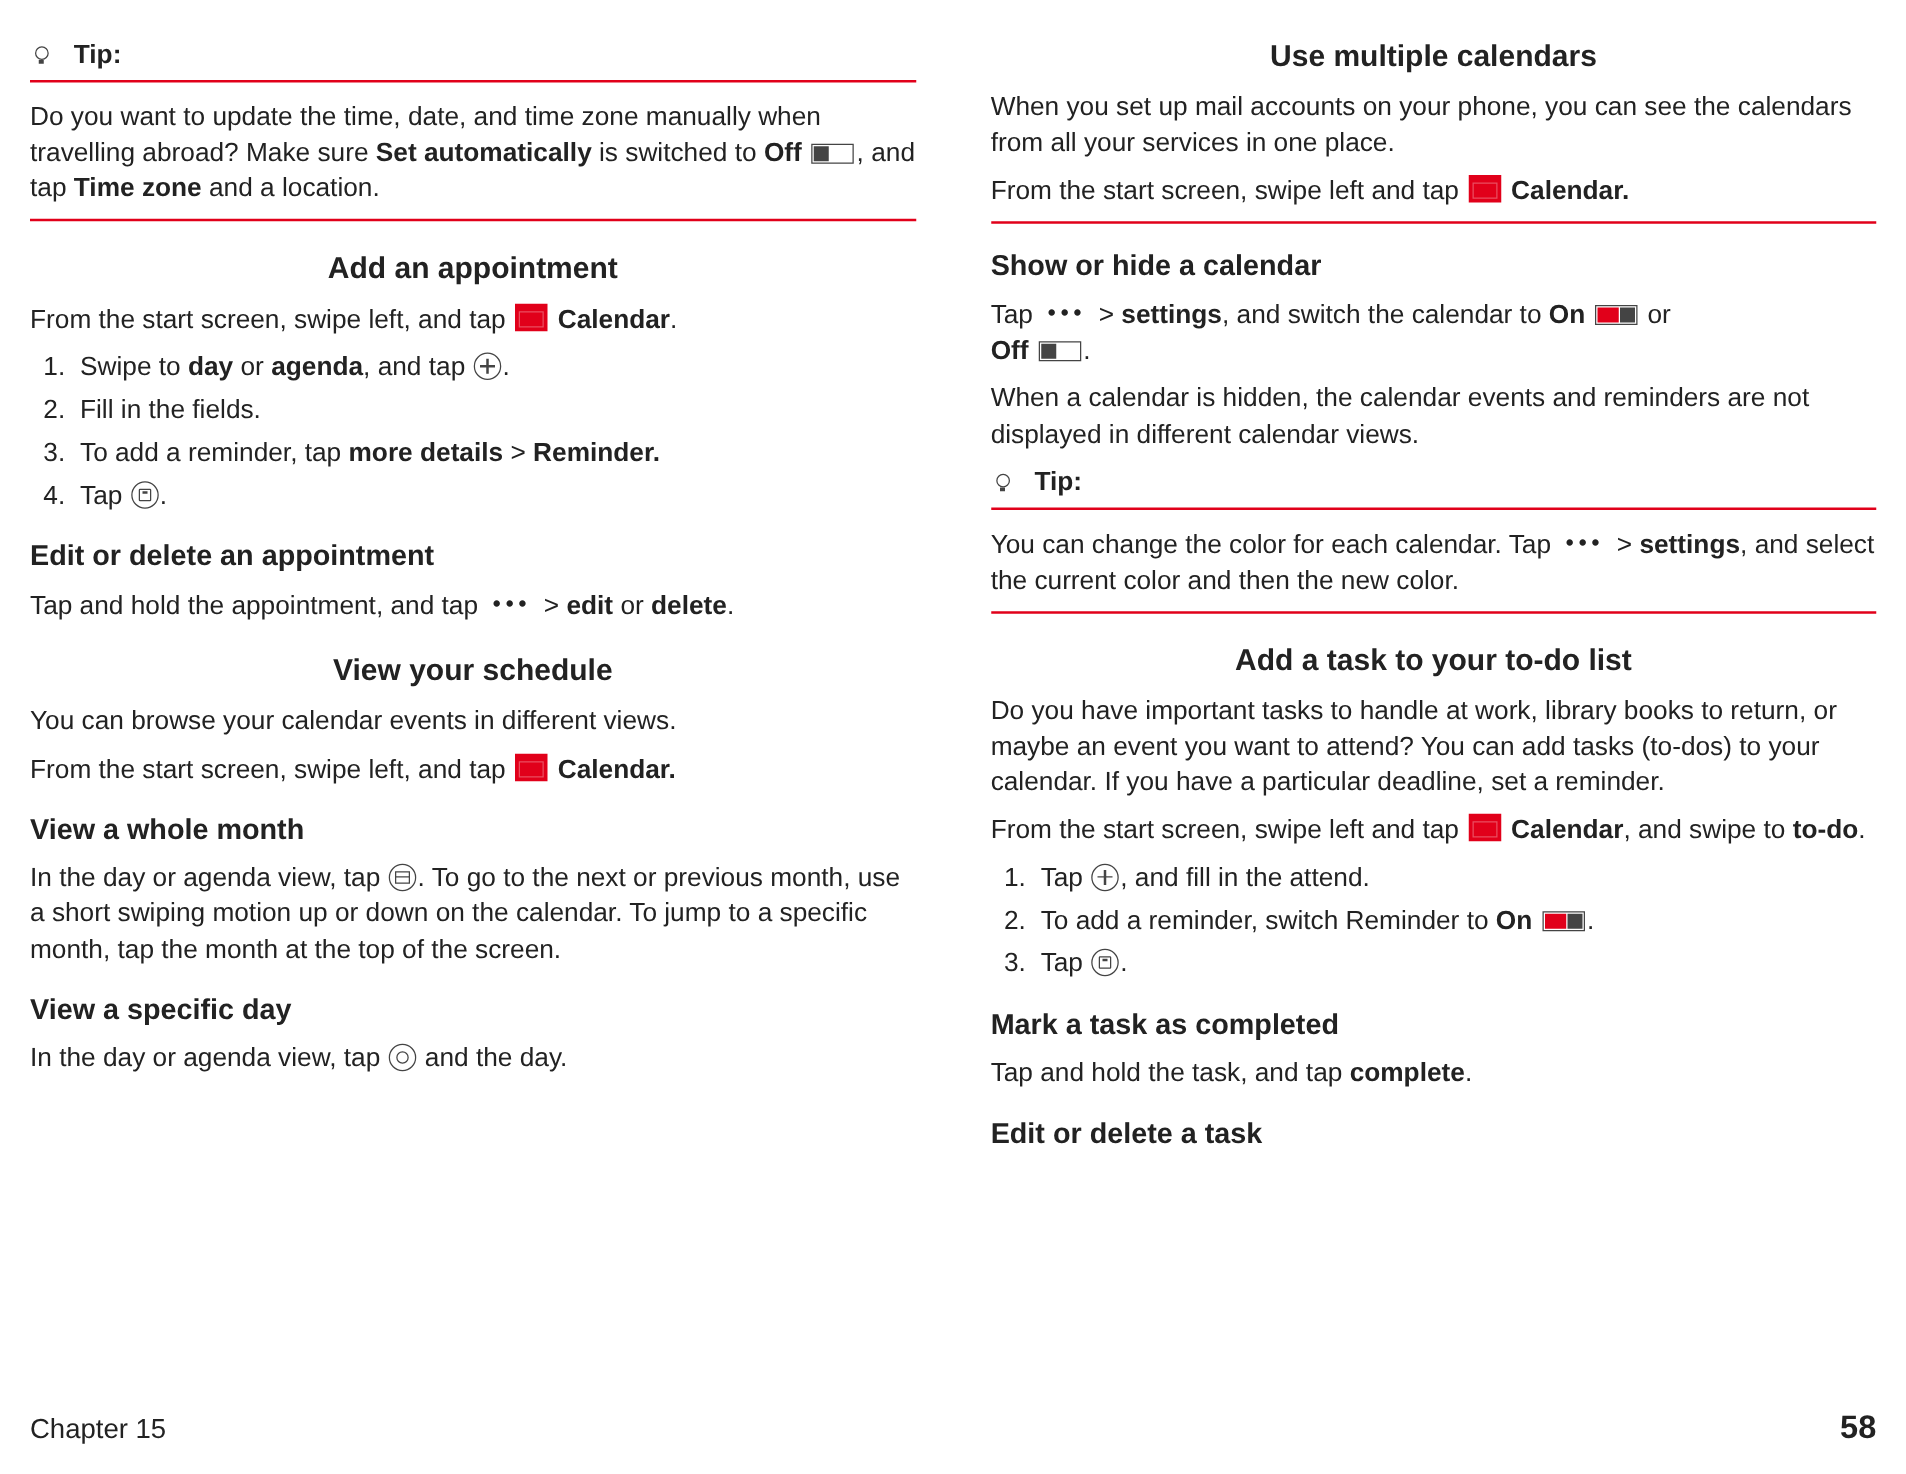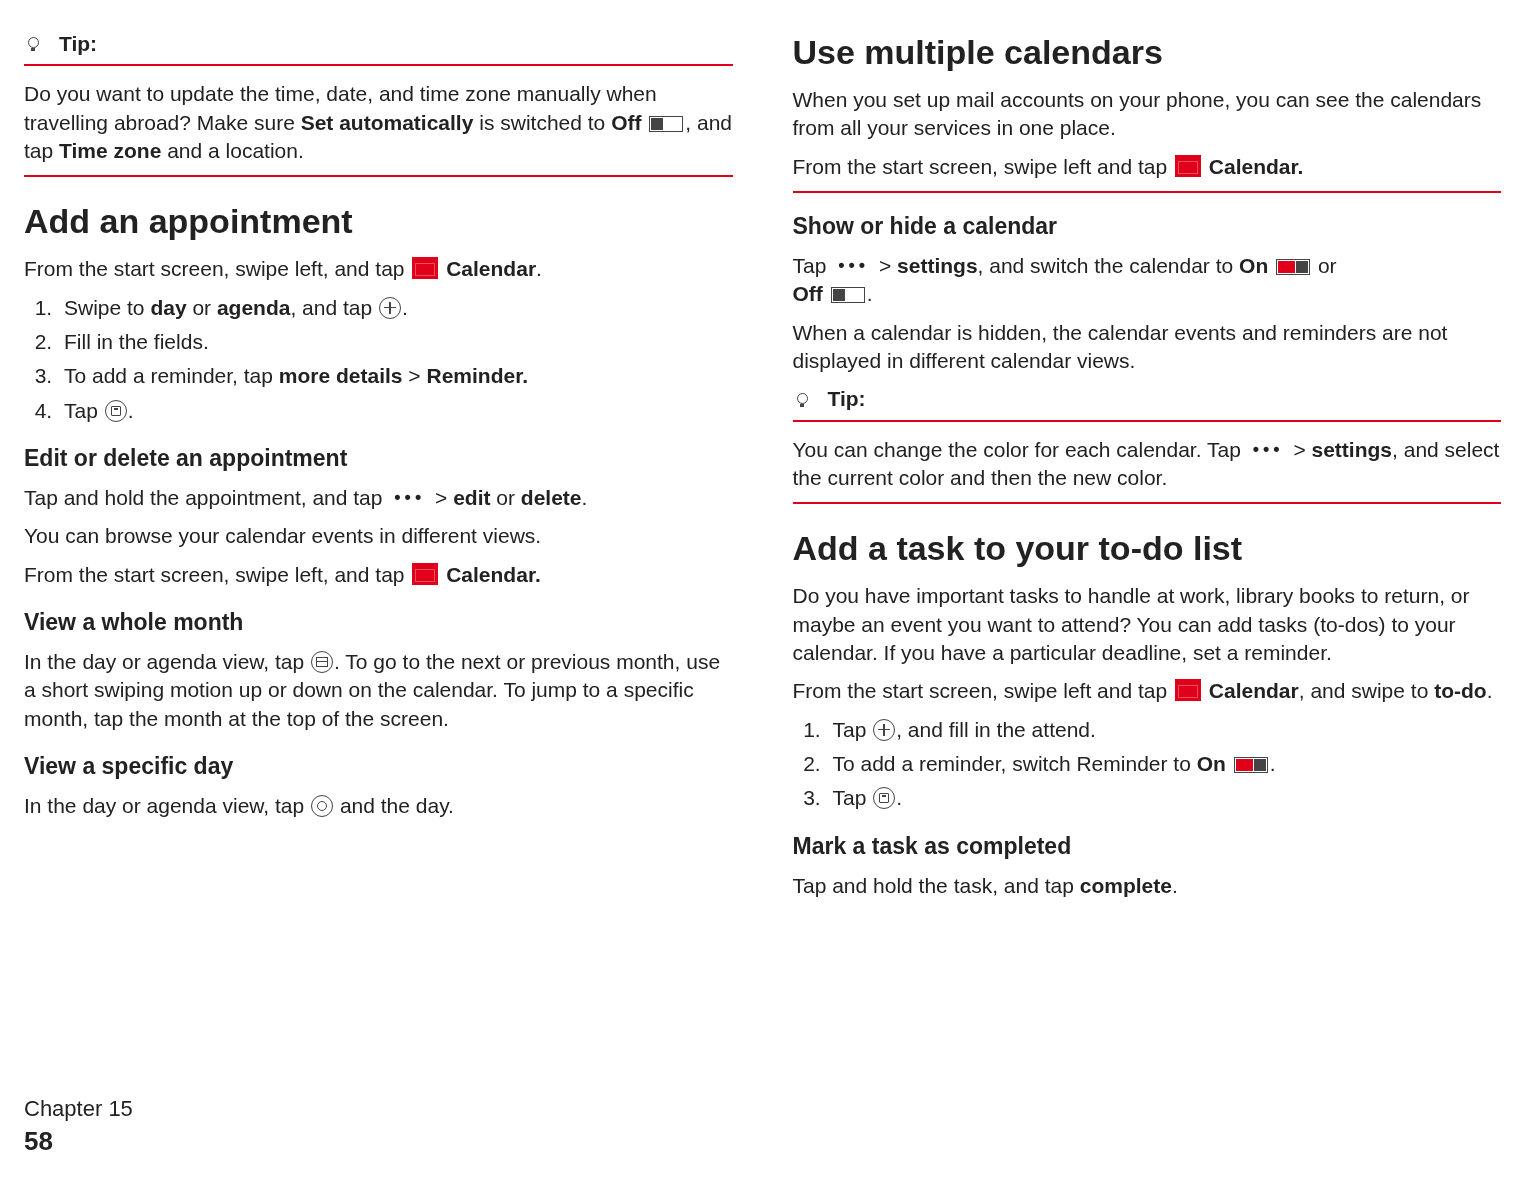--- a/index.html
+++ b/index.html
@@ -30,23 +30,24 @@
     margin-bottom: 6px;
   }
   .red-rule {
     border: none;
     border-top: 2px solid #e1001a;
     margin: 6px 0 14px 0;
   }
   p { margin: 10px 0; }
   .bold { font-weight: 700; }
   h3 {
-    font-size: 34px;
+    font-size: 24px;
     font-weight: 700;
     margin: 22px 0 10px 0;
+    text-align: center;
   }
   h4 {
     font-size: 23px;
     font-weight: 700;
     margin: 18px 0 8px 0;
   }
   ol {
     margin: 8px 0;
     padding-left: 34px;
   }
@@ -176,21 +177,20 @@
     left:1px; top:1px; bottom:1px; right:14px;
     background:#e1001a;
   }
   .footer {
     position: absolute;
     left: 24px; right: 24px; bottom: 20px;
     display: flex;
     justify-content: space-between;
     align-items: baseline;
     font-size: 22px;
-    flex-direction: column;
   }
   .pagenum { font-weight: 700; font-size: 26px; }
 </style>
 </head>
 <body>
 
 <div class="columns">
 
   <div class="col">
 
@@ -221,20 +221,21 @@
       <li>
         <span>Tap </span><span class="icon-save"></span>.
       </li>
     </ol>
 
     <h4>Edit or delete an appointment</h4>
     <p>
       <span>Tap and hold the appointment, and tap </span><span class="icon-more">•••</span> &gt; <span class="bold">edit</span><span> or </span><span class="bold">delete</span>.
     </p>
 
+    <h3>View your schedule</h3>
     <p>You can browse your calendar events in different views.</p>
     <p>
       <span>From the start screen, swipe left, and tap </span><span class="icon-cal"></span>
       <span class="bold">Calendar.</span>
     </p>
 
     <h4>View a whole month</h4>
     <p>
       <span>In the day or agenda view, tap </span><span class="icon-month"></span><span>. To go to the next or previous month, use a short swiping motion up or down on the calendar. To jump to a specific month, tap the month at the top of the screen.</span>
     </p>
@@ -290,19 +291,20 @@
       <li>
         <span>Tap </span><span class="icon-save"></span>.
       </li>
     </ol>
 
     <h4>Mark a task as completed</h4>
     <p>
       <span>Tap and hold the task, and tap </span><span class="bold">complete</span>.
     </p>
 
+    <h4>Edit or delete a task</h4>
   </div>
 </div>
 
 <div class="footer">
   <span>Chapter 15</span>
   <span class="pagenum">58</span>
 </div>
 
 </body></html>

